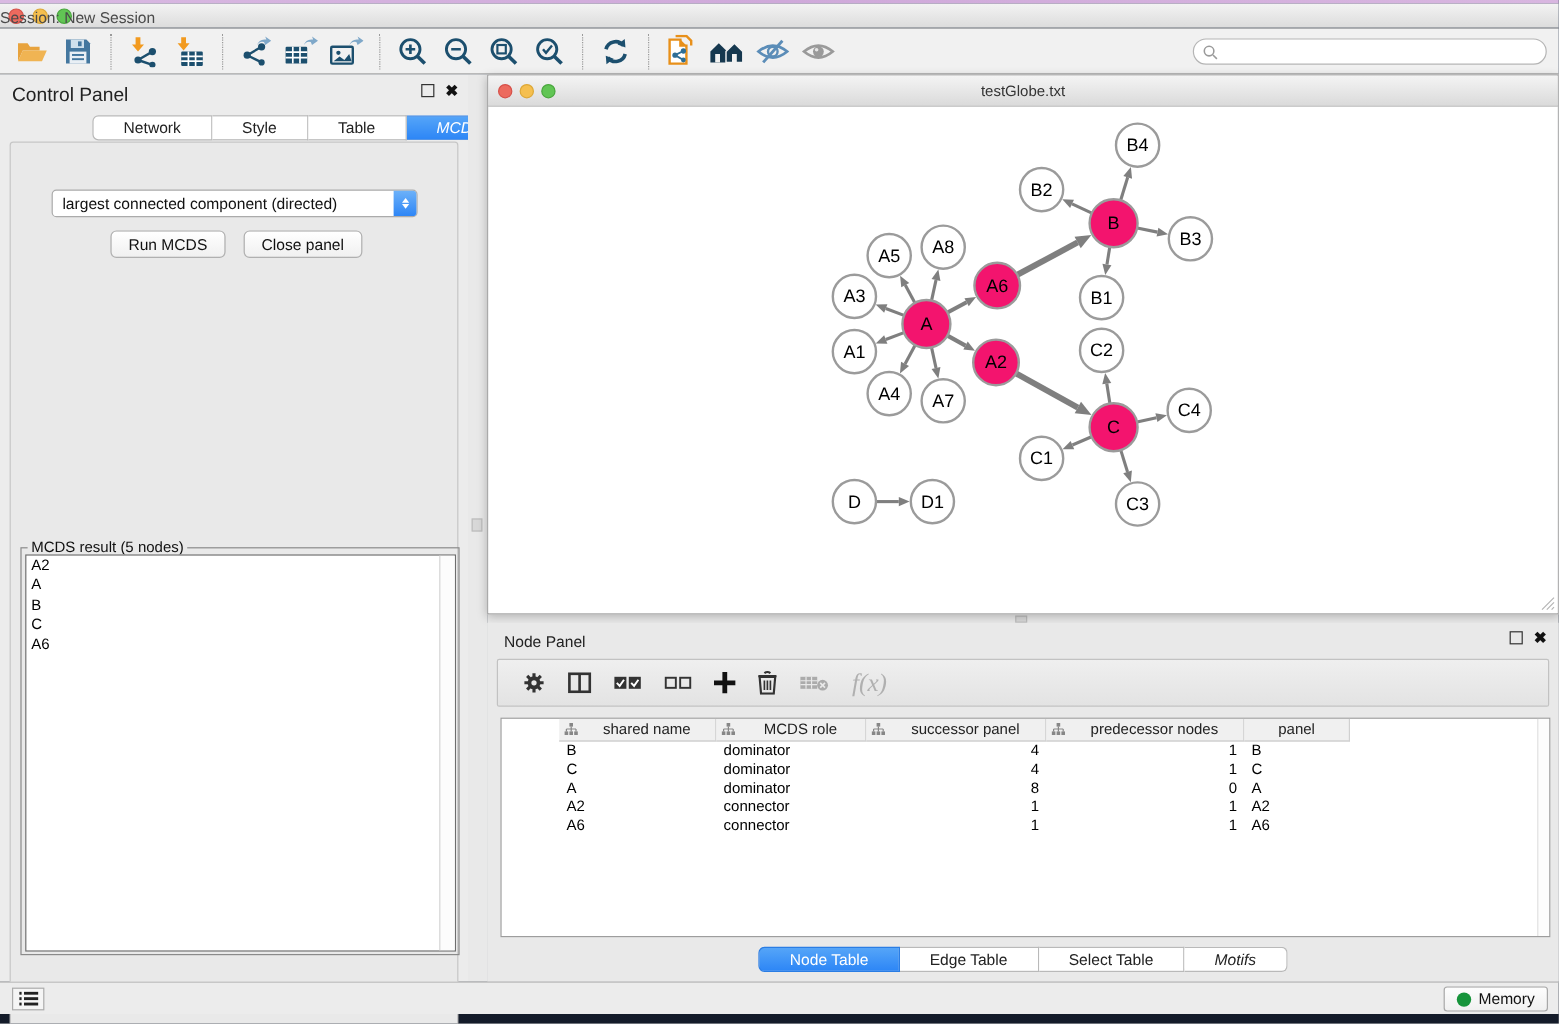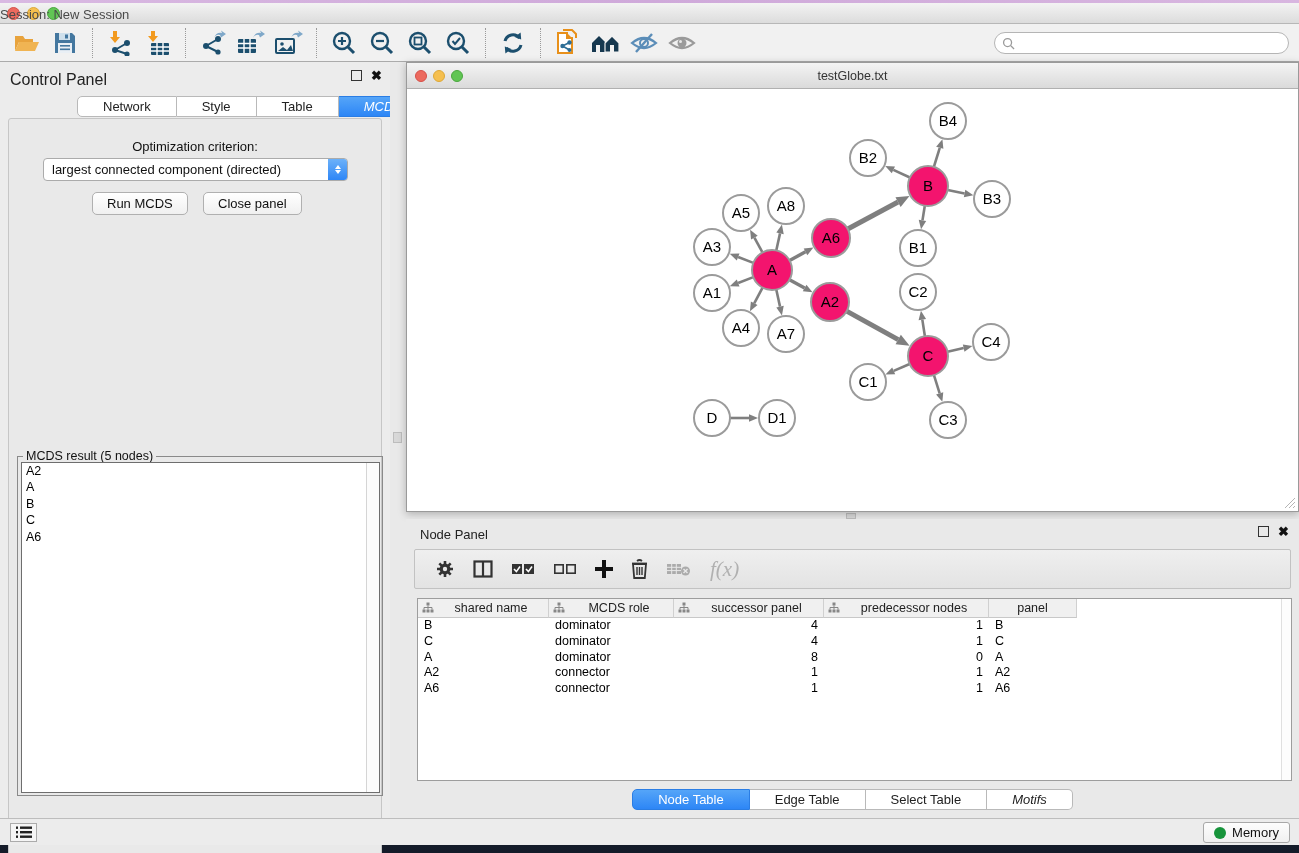--- a/index.html
+++ b/index.html
@@ -104,21 +104,21 @@
   #net-canvas { position:absolute; left:0; top:26px; width:891px; height:422px; background:#fff; }
   #net-resize-grip { position:absolute; right:2px; bottom:2px; width:12px; height:12px; }
 
   
   #table-panel { left:406px; top:519px; width:893px; height:299px; background:#e9e9e9; }
   #tp-title { position:absolute; left:14px; top:8px; font-size:13px; color:#222; }
   #tp-toolbar { position:absolute; left:8px; top:30px; width:877px; height:40px;
     background:linear-gradient(#efefef,#e3e3e3); border:1px solid #c2c2c2; border-radius:2px;
     display:flex; align-items:center; gap:18px; padding-left:20px; }
   #tp-table { position:absolute; left:11px; top:79px; width:875px; height:183px;
-    background:#fff; border:1px solid #9d9d9d; overflow:hidden; }
+    background:#fff; border:1px solid #9d9d9d; overflow:hidden;padding-left:48px; }
   #tp-header { display:flex; height:19px; font-size:12.5px; color:#222; }
   .th-cell { background:#f0f0f0; border-right:1px solid #d0d0d0; border-bottom:1px solid #c8c8c8;
     display:flex; align-items:center; }
   .th-cell .th-label { flex:1; text-align:center; }
   .th-icon { margin-left:4px; }
   .tbl-row { display:flex; height:15.8px; font-size:12.5px; color:#000; }
   .td-cell { padding:0 6px; line-height:15.8px; white-space:nowrap; overflow:hidden; }
   #tp-scroll { position:absolute; right:0; top:0; width:10px; height:100%;
     border-left:1px solid #e0e0e0; background:#fdfdfd; }
 
@@ -310,21 +310,20 @@
       <span class="close-icon">✖</span>
     </span>
   </div>
   <div class="seg-tabs" style="left:77px; top:34px;">
     <div class="seg-tab">Network</div>
     <div class="seg-tab">Style</div>
     <div class="seg-tab">Table</div>
     <div class="seg-tab active">MCDS</div>
   </div>
   <div id="cp-content">
-    <div id="cp-opt-label">Optimization criterion:</div>
     <div id="cp-dropdown">
       <span class="dd-text">largest connected component (directed)</span>
       <span class="dd-stepper">
         <span class="chev up"></span>
           <span class="chev down"></span>
       </span>
     </div>
     <button class="cp-btn" style="left:83px;">Run MCDS</button>
     <button class="cp-btn" style="left:194px;">Close panel</button>
 

